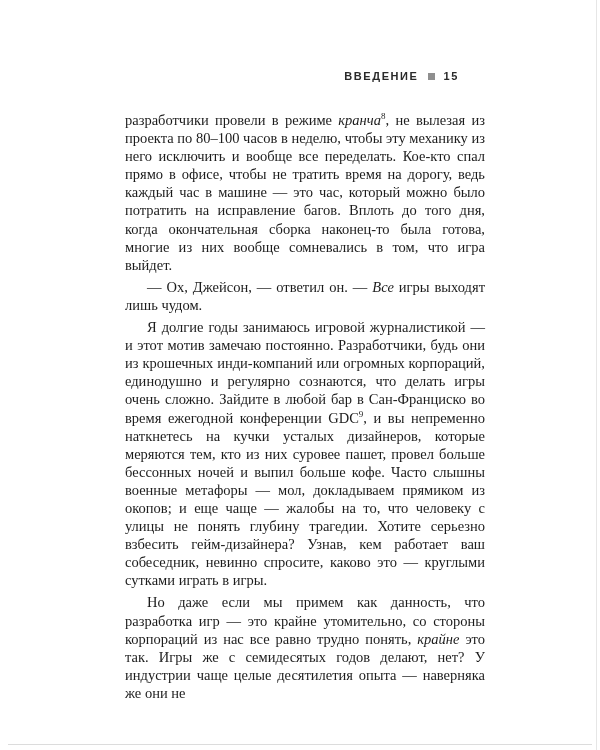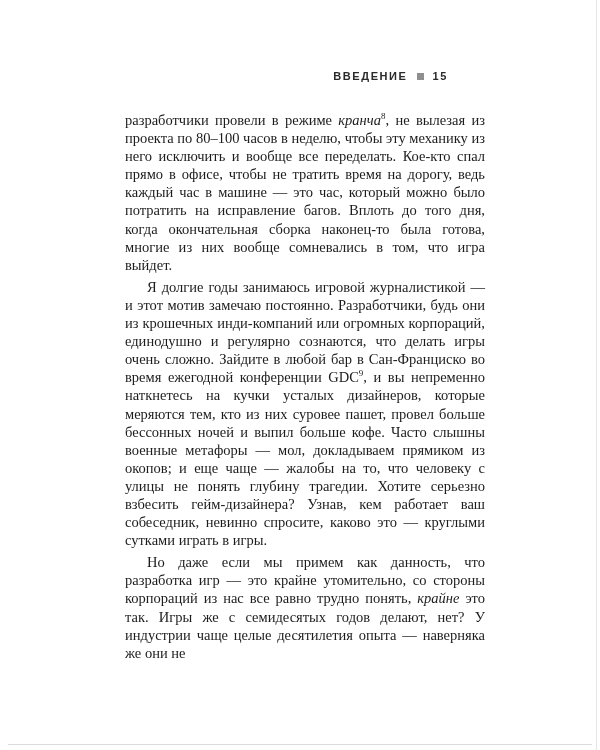--- a/index.html
+++ b/index.html
@@ -13,21 +13,21 @@
     height: 750px;
     background: #ffffff;
     overflow: hidden;
     font-family: "Liberation Serif", "DejaVu Serif", serif;
     color: #1c1c1c;
   }
   
   .running-header {
     position: absolute;
     top: 70px;
-    right: 152px;
+    right: 141px;
     display: flex;
     align-items: center;
     gap: 9px;
     font-family: "Liberation Sans", "DejaVu Sans", sans-serif;
     font-size: 11px;
     font-weight: bold;
     letter-spacing: 1.6px;
     color: #2a2a2a;
   }
   .sep-square {
@@ -88,20 +88,21 @@
 <div class="page">
 
   <div class="running-header">
     <span>ВВЕДЕНИЕ</span>
     <span class="sep-square"></span>
     <span>15</span>
   </div>
 
   <div class="page-content">
       <p class=""><span>разработчики провели в режиме </span><em>кранча</em><sup>8</sup><span>, не вылезая из проекта по 80–100 часов в неделю, чтобы эту механику из него исключить и вообще все переделать. Кое-кто спал прямо в офисе, чтобы не тратить время на дорогу, ведь каждый час в машине — это час, который можно было потратить на исправление багов. Вплоть до того дня, когда окончательная сборка наконец-то была готова, многие из них вообще сомневались в том, что игра выйдет.</span></p>
+      <p class="indent"><span>— Ох, Джейсон, — ответил он. — </span><em>Все</em><span> игры выходят лишь чудом.</span></p>
       <p class="indent"><span>Я долгие годы занимаюсь игровой журналистикой — и этот мотив замечаю постоянно. Разработчики, будь они из крошечных инди-компаний или огромных корпораций, единодушно и регулярно сознаются, что делать игры очень сложно. Зайдите в любой бар в Сан-Франциско во время ежегодной конференции GDC</span><sup>9</sup><span>, и вы непременно наткнетесь на кучки усталых дизайнеров, которые меряются тем, кто из них суровее пашет, провел больше бессонных ночей и выпил больше кофе. Часто слышны военные метафоры — мол, докладываем прямиком из окопов; и еще чаще — жалобы на то, что человеку с улицы не понять глубину трагедии. Хотите серьезно взбесить гейм-дизайнера? Узнав, кем работает ваш собеседник, невинно спросите, каково это — круглыми сутками играть в игры.</span></p>
       <p class="indent"><span>Но даже если мы примем как данность, что разработка игр — это крайне утомительно, со стороны корпораций из нас все равно трудно понять, </span><em>крайне</em><span> это так. Игры же с семидесятых годов делают, нет? У индустрии чаще целые десятилетия опыта — наверняка же они не</span></p>
     </div>
 
   <div class="edge-right"></div>
   <div class="edge-bottom"></div>
 
 </div>
 
 </body></html>

